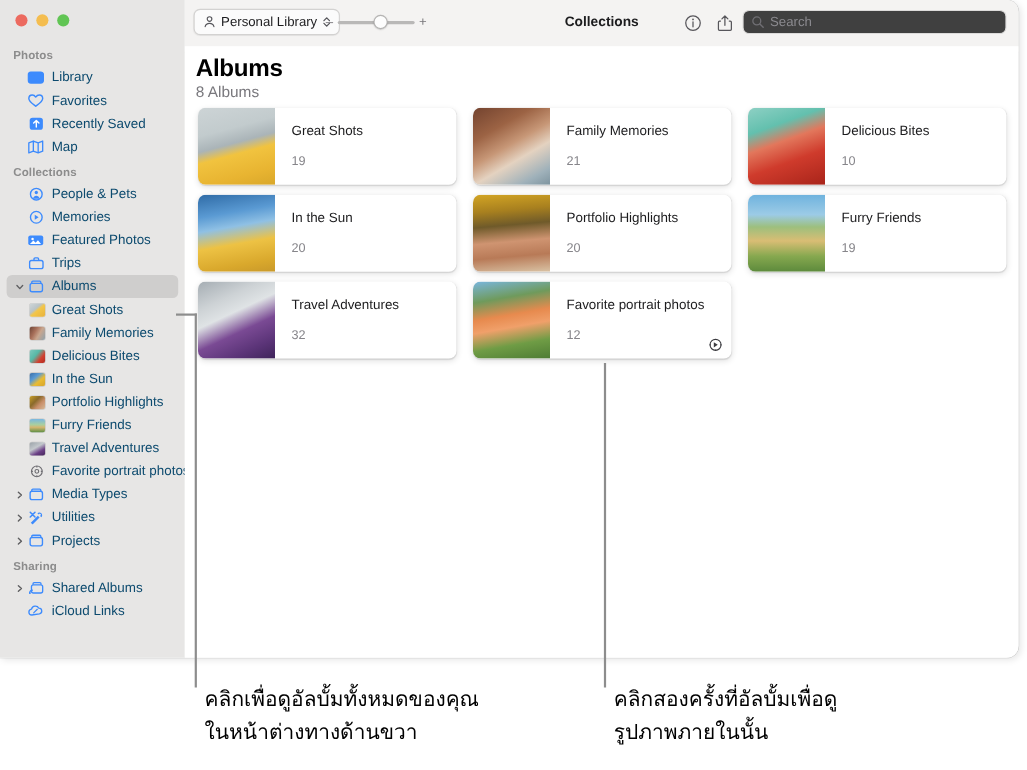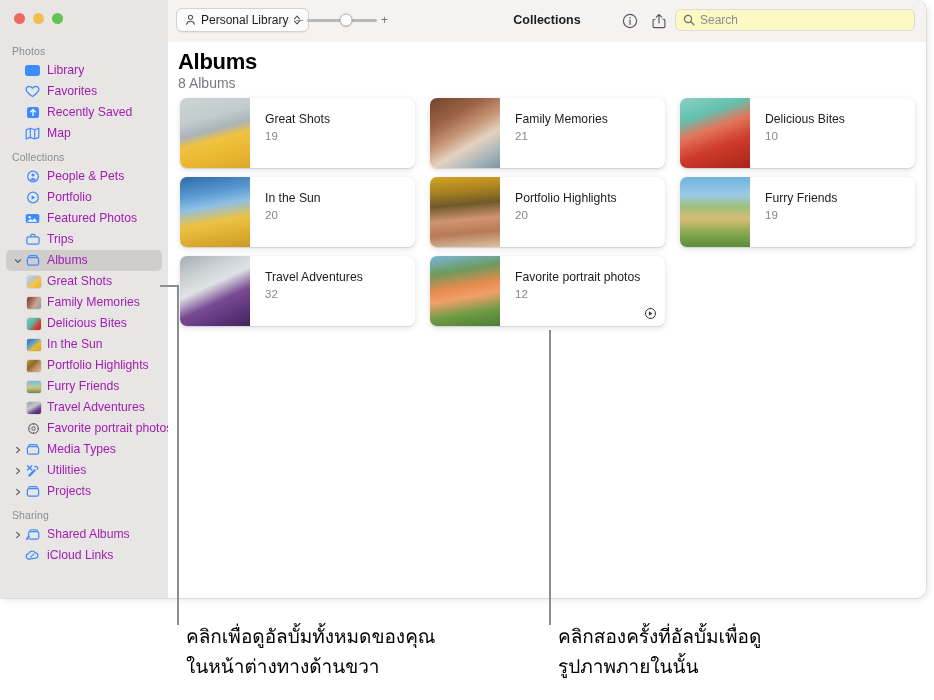--- a/index.html
+++ b/index.html
@@ -67,40 +67,40 @@
     left: 0;
     top: 42px;
     width: 168px;
     height: 556px;
     overflow: hidden;
   }
 
   .sb-section-title {
     font-size: 10.5px;
     color: #8c8c8c;
-    font-weight: 400;
+    font-weight: 700;
     padding: 0 0 0 12px;
     margin: 0;
     height: 18px;
     line-height: 18px;
     letter-spacing: 0.1px;
   }
   .sb-gap { height: 4px; }
 
   .sb-row {
     position: relative;
     display: flex;
     align-items: center;
     height: 21px;
     margin: 0 6px;
     padding-left: 6px;
     border-radius: 5px;
     box-sizing: border-box;
     font-size: 12.2px;
-    color: #a21caf;
+    color: #0c4a6e;
     white-space: nowrap;
   }
   .sb-row.selected {
     background: #cfcecd;
   }
   .sb-row .disc {
     width: 11px;
     min-width: 11px;
     display: flex;
     align-items: center;
@@ -234,21 +234,21 @@
   }
   .tb-icon.info  { left: 452px; }
   .tb-icon.share { left: 481px; }
 
   .search-box {
     position: absolute;
     left: 507px;
     top: 9px;
     width: 240px;
     height: 22px;
-    background: #fef9c3;
+    background: #404040;
     border: 0.5px solid #dcdbda;
     border-radius: 6px;
     display: flex;
     align-items: center;
     padding-left: 7px;
     gap: 5px;
     box-sizing: border-box;
   }
   .search-ph {
     font-size: 12px;
@@ -325,21 +325,21 @@
   .card-title {
     font-size: 12.2px;
     color: #1c1c1e;
     line-height: 15px;
     white-space: nowrap;
   }
   .card-count {
     font-size: 11.5px;
     color: #86858a;
     line-height: 15px;
-    margin-top: 2px;
+    margin-top: 13px;
   }
   .card-badge {
     position: absolute;
     right: 8px;
     bottom: 6px;
     width: 13px;
     height: 13px;
   }
 
   
@@ -437,21 +437,21 @@
         </div>
 
         <div class="sb-row">
           <span class="disc"></span>
           <span class="ico">
             <svg width="14" height="13" viewBox="0 0 14 13">
                 <circle cx="7" cy="6.5" r="5.3" fill="none" stroke="#3d8bfd" stroke-width="1.25"></circle>
                 <path d="M5.6 4.2l3.5 2.3-3.5 2.3z" fill="#3d8bfd"></path>
               </svg>
           </span>
-          <span class="lbl">Portfolio</span>
+          <span class="lbl">Memories</span>
         </div>
 
         <div class="sb-row">
           <span class="disc"></span>
           <span class="ico">
             <svg width="15" height="13" viewBox="0 0 15 13">
                 <rect x="0.7" y="2" width="13.6" height="9" rx="1.9" fill="#3d8bfd"></rect>
                 <circle cx="4.6" cy="5.2" r="1.15" fill="#ffffff"></circle>
                 <path d="M2.2 9.8l3.2-3.1 2 1.9 2.1-2.3 2.8 3.5z" fill="#ffffff"></path>
               </svg>

